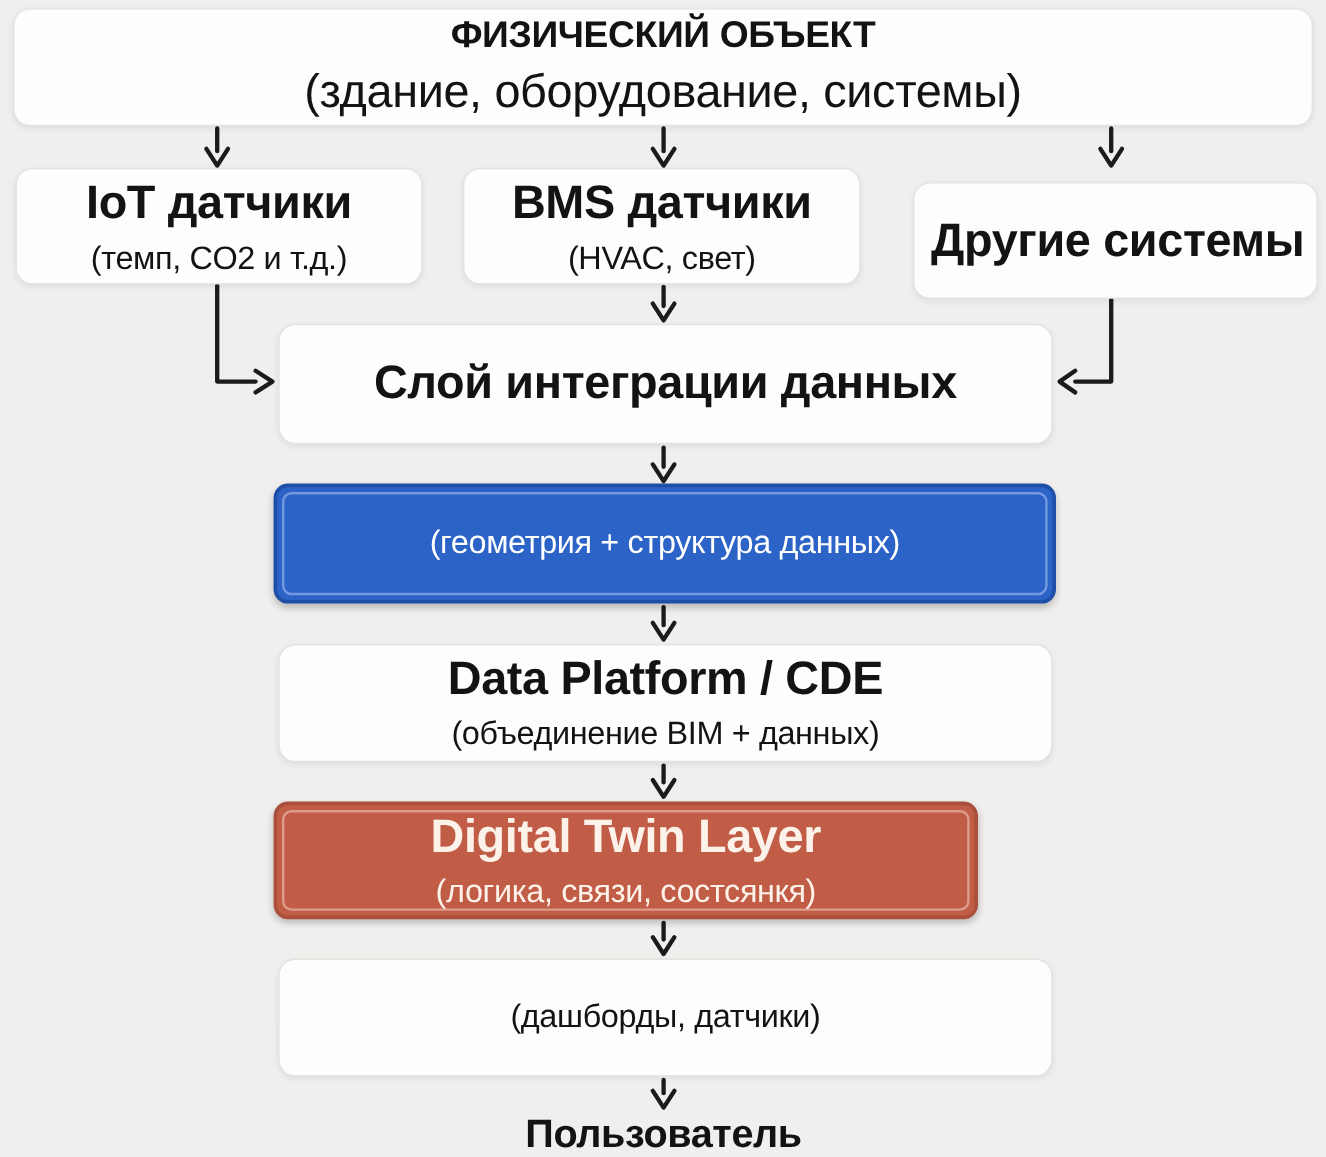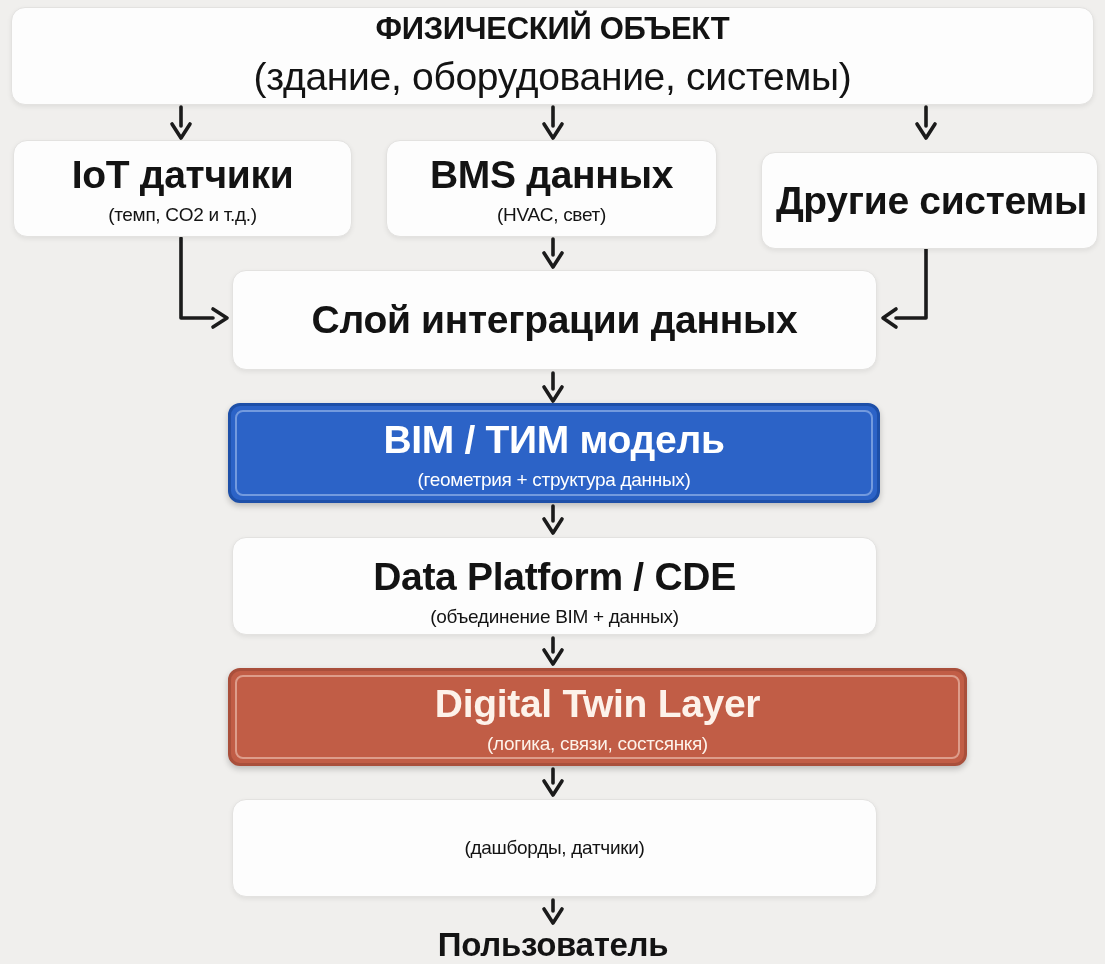--- a/index.html
+++ b/index.html
@@ -46,21 +46,21 @@
     line-height: 1.38;
     padding: 4px 10px;
   }
   .node .title {
     font-weight: 700;
     font-size: 39px;
     letter-spacing: -0.3px;
   }
   .node .subtitle {
     font-weight: 400;
-    font-size: 19px;
+    font-size: 27px;
     letter-spacing: -0.3px;
   }
   .node-physical .title { font-size: 31px; }
   .node-physical .subtitle { font-size: 39px; }
 
   .node-accent {
     border-radius: 12px;
     color: #ffffff;
     box-shadow: 0 3px 6px rgba(0,0,0,0.22);
   }
@@ -165,43 +165,42 @@
     <div class="title">ФИЗИЧЕСКИЙ ОБЪЕКТ</div>
     <div class="subtitle">(здание, оборудование, системы)</div>
   </div>
 
   <div class="node" style="left:13px; top:140px; width:339px; height:97px;">
     <div class="title">IoT датчики</div>
     <div class="subtitle">(темп, CO2 и т.д.)</div>
   </div>
 
   <div class="node" style="left:386px; top:140px; width:331px; height:97px;">
-    <div class="title">BMS данных</div>
+    <div class="title">BMS датчики</div>
     <div class="subtitle">(HVAC, свет)</div>
   </div>
 
   <div class="node" style="left:761px; top:152px; width:337px; height:97px;align-items:flex-end;">
     <div class="title">Другие системы</div>
   </div>
 
   <div class="node" style="left:232px; top:270px; width:645px; height:100px;">
     <div class="title">Слой интеграции данных</div>
   </div>
 
   <div class="node node-accent node-bim" style="left:228px; top:403px; width:652px; height:100px;">
-    <div class="title">BIM / ТИМ модель</div>
     <div class="subtitle">(геометрия + структура данных)</div>
   </div>
 
   <div class="node" style="left:232px; top:537px; width:645px; height:98px;justify-content:flex-end;">
     <div class="title">Data Platform / CDE</div>
     <div class="subtitle">(объединение BIM + данных)</div>
   </div>
 
-  <div class="node node-accent node-digital-twin" style="left:228px; top:668px; width:739px; height:98px;">
+  <div class="node node-accent node-digital-twin" style="left:228px; top:668px; width:587px; height:98px;">
     <div class="title">Digital Twin Layer</div>
     <div class="subtitle">(логика, связи, состсянкя)</div>
   </div>
 
   <div class="node" style="left:232px; top:799px; width:645px; height:98px;">
     <div class="subtitle">(дашборды, датчики)</div>
   </div>
 
   <div class="user-label">Пользователь</div>
 

